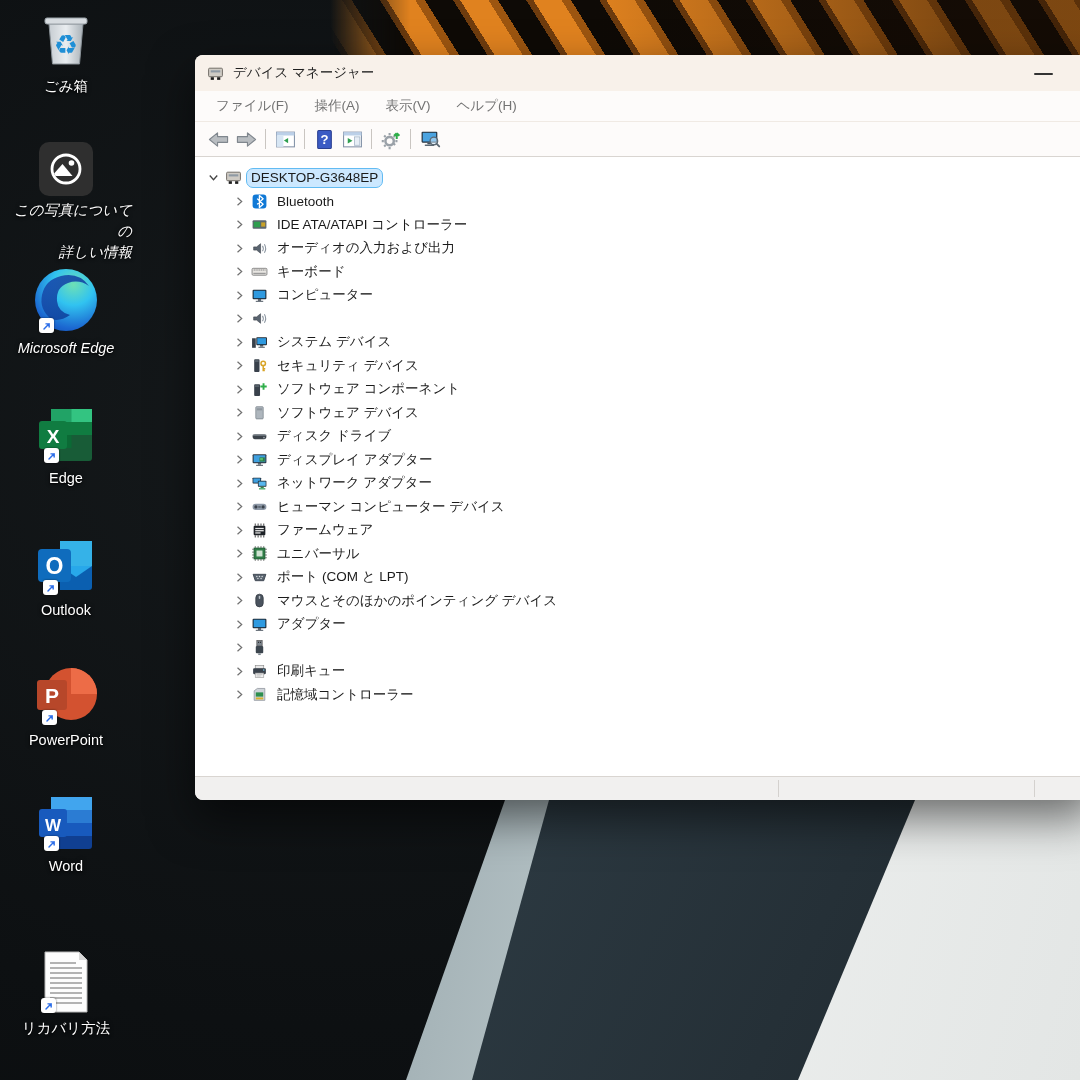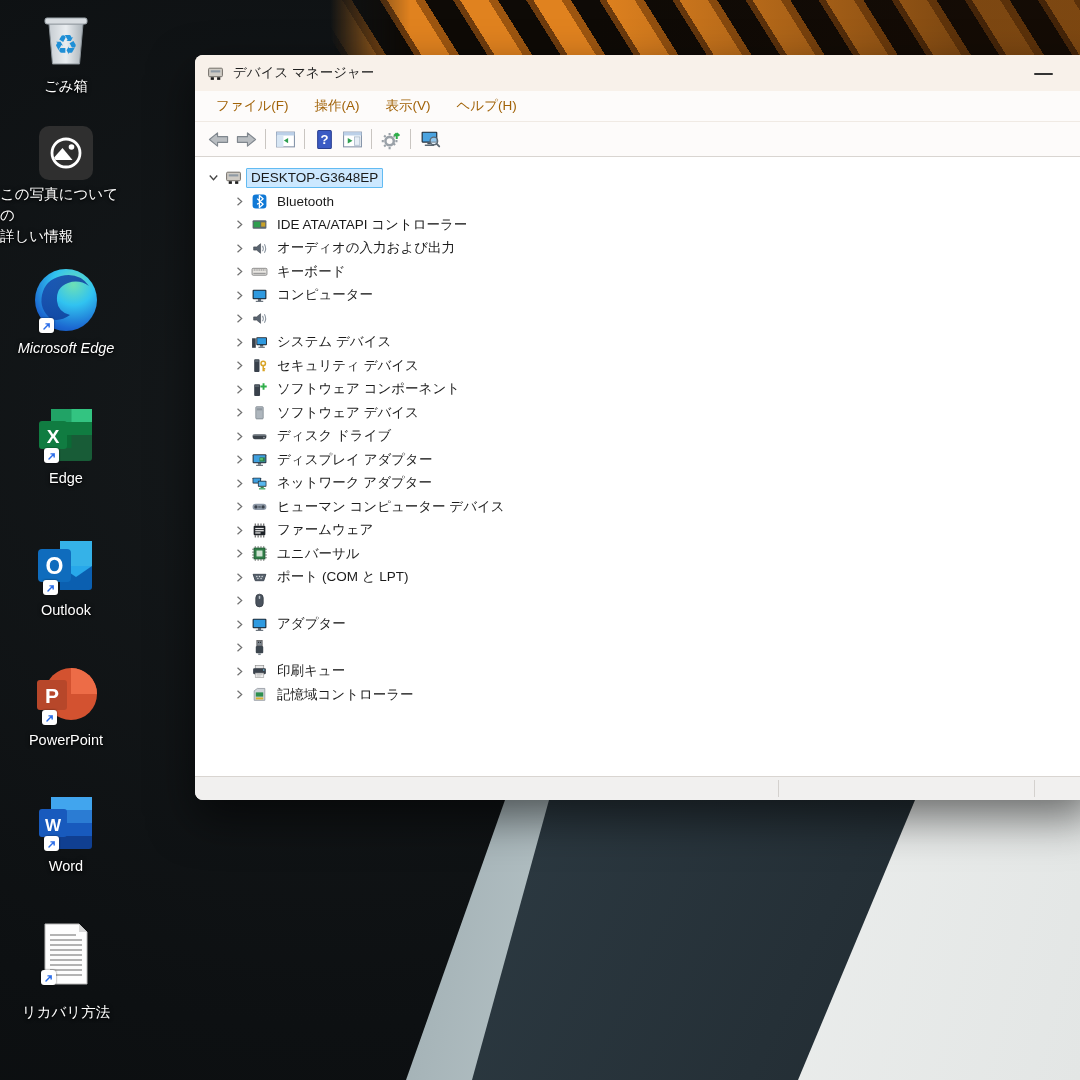--- a/index.html
+++ b/index.html
@@ -21,50 +21,50 @@
     background:linear-gradient(100deg,#75868d,#b7c4c7 55%,#62737a)}
   .wall{position:absolute;inset:0;clip-path:polygon(915px 0,1080px 0,1080px 280px,798px 280px);
     background:linear-gradient(105deg,#d3d7d7,#eef0ef 55%,#e3e6e5)}
 
   
   .dicon{position:absolute;left:0;width:132px;display:flex;flex-direction:column;align-items:center;cursor:default}
   .glyph{position:relative;display:flex;align-items:center;justify-content:center}
   .badge{position:absolute;left:7px;bottom:1px;width:15px;height:15px;background:#fff;border-radius:3px;
          box-shadow:0 0 2px rgba(0,0,0,.65);display:flex;align-items:center;justify-content:center}
   .badge svg{width:12px;height:12px}
-  .dlabel{margin-top:4px;font-size:14.5px;color:#fff;text-align:left;line-height:1.45;
+  .dlabel{margin-top:4px;font-size:14.5px;color:#fff;text-align:right;line-height:1.45;
           text-shadow:0 1px 2px rgba(0,0,0,.95),0 0 4px rgba(0,0,0,.6)}
 
   
   .window{position:absolute;left:195px;top:55px;width:900px;height:745px;border-radius:8px;
           background:#fff;box-shadow:0 18px 45px rgba(0,0,0,.55);overflow:hidden}
   .titlebar{height:36px;background:#f8f1ea;display:flex;align-items:center;padding:0 12px;position:relative}
   .title-icon{display:flex}
   .title-icon svg{width:17px;height:17px}
   .title-text{font-size:13.5px;color:#1f1f1f;margin-left:9px}
   .min-btn{position:absolute;left:832px;top:8px;width:34px;height:22px;border:0;background:transparent;cursor:pointer}
   .min-btn i{position:absolute;left:7px;top:10px;width:19px;height:2.4px;background:#333;border-radius:1px}
 
   .menubar{height:30px;background:#fdfbfa;display:flex;align-items:center;padding-left:8px;border-bottom:1px solid #f0eae4}
-  .menu-item{font-size:13.5px;color:#a16207;padding:4px 13px;cursor:default}
+  .menu-item{font-size:13.5px;color:#737373;padding:4px 13px;cursor:default}
 
   .toolbar{height:34px;display:flex;align-items:center;padding-left:9px;background:#fdfbfa;border-bottom:1px solid #d9d5d1}
   .tbtn{width:28px;height:28px;display:flex;align-items:center;justify-content:center;background:none;border:0;padding:0;cursor:pointer}
   .tbtn svg{width:21px;height:21px}
   .tsep{width:1px;height:20px;background:#c9c5c1;margin:0 5px}
 
   .treeview{height:622px;background:#fff;padding-top:9px;font-size:13.5px;color:#1b1b1b;overflow:hidden}
   .trow{height:23.5px;display:flex;align-items:center;padding-left:35px;cursor:default;white-space:nowrap}
   .trow.root{padding-left:9px}
   .chev{width:18px;display:flex;justify-content:center;flex:0 0 18px}
   .chev svg{width:11px;height:11px}
   .ticon{width:18px;height:18px;margin:0 4px 0 2px;display:flex;align-items:center;justify-content:center;flex:0 0 18px}
   .ticon svg{width:17px;height:17px}
   .tlabel{padding:1.5px 4px;border:1px solid transparent}
-  .tlabel.sel{background:#cce8ff;border:1px solid #62bbf2;border-radius:1px}
+  .tlabel.sel{background:#cce8ff;border:1px solid #62bbf2;border-radius:7px}
 
   .statusbar{position:absolute;left:0;bottom:0;width:100%;height:23px;background:#f1f0ef;border-top:1px solid #d9d5d1}
   .sb-div{position:absolute;top:3px;bottom:3px;width:1px;background:#d4d1ce}
 </style>
 </head>
 <body>
 
 <div class="bg-stripes"></div>
 <div class="bg-bottom">
   <div class="sail"></div>
@@ -83,21 +83,21 @@
               <stop offset="1" stop-color="#aab2b8"></stop>
             </linearGradient>
           </defs>
           <path d="M15 16h34l-3.5 40h-27z" fill="url(#rbg)" stroke="#8a9298"></path>
           <rect x="11" y="10" width="42" height="6" rx="2" fill="#d7dce0" stroke="#9aa2a8"></rect>
           <text x="32" y="46" text-anchor="middle" font-size="27" fill="#1f8fd6" font-family="DejaVu Sans,sans-serif">♻</text>
         </svg>
       </div>
       <div class="dlabel">ごみ箱</div>
     </div>
-    <div class="dicon" style="top: 126px;">
+    <div class="dicon" style="top: 142px; font-style: italic;">
       <div class="glyph" style="width: 54px; height: 54px;">
         <svg viewBox="0 0 54 54" width="54" height="54">
           <defs>
             <clipPath id="pcl">
               <circle cx="27" cy="27" r="12.6"></circle>
             </clipPath>
           </defs>
           <rect width="54" height="54" rx="10" fill="#2f2f2f"></rect>
           <circle cx="27" cy="27" r="14" fill="none" stroke="#fff" stroke-width="2.8"></circle>
           <circle cx="32.5" cy="21" r="2.8" fill="#fff"></circle>
@@ -195,21 +195,21 @@
           <text x="16" y="36.5" text-anchor="middle" font-size="17" font-weight="bold" fill="#fff" font-family="Liberation Sans,sans-serif">W</text>
         </svg>
         <span class="badge">
           <svg viewBox="0 0 14 14">
             <path d="M3.5 10.5L9.5 4.5M9.5 4.5H5.8M9.5 4.5v3.7" stroke="#2b6de8" stroke-width="1.7" fill="none" stroke-linecap="round" stroke-linejoin="round"></path>
           </svg>
         </span>
       </div>
       <div class="dlabel">Word</div>
     </div>
-    <div class="dicon" style="top: 922px; gap: 12px;">
+    <div class="dicon" style="top: 950px;">
       <div class="glyph" style="width: 64px; height: 64px;">
         <svg viewBox="0 0 54 64" width="64" height="64">
           <path d="M6 2h34l8 8v52H6z" fill="#fdfdfd" stroke="#b8b8b8"></path>
           <path d="M40 2l8 8h-8z" fill="#d8d8d8"></path>
           <g stroke="#9a9a9a" stroke-width="1.6">
             <path d="M11 13h26M11 18h32M11 23h32M11 28h32M11 33h32M11 38h32M11 43h32M11 48h32M11 53h32"></path>
           </g>
         </svg>
         <span class="badge">
           <svg viewBox="0 0 14 14">
@@ -615,20 +615,21 @@
           <svg viewBox="0 0 10 10">
             <path d="M3.2 1.6L7 5 3.2 8.4" fill="none" stroke="#707070" stroke-width="1.1"></path>
           </svg>
         </span>
         <span class="ticon">
           <svg viewBox="0 0 16 16">
             <rect x="4.5" y="2" width="7" height="12" rx="3.5" fill="#4a535e" stroke="#333a42" stroke-width=".7"></rect>
             <rect x="7.3" y="3.5" width="1.4" height="3" rx=".7" fill="#b9c0c7"></rect>
           </svg>
         </span>
+        <span class="tlabel">マウスとそのほかのポインティング デバイス</span>
       </div>
       <div class="trow">
         <span class="chev">
           <svg viewBox="0 0 10 10">
             <path d="M3.2 1.6L7 5 3.2 8.4" fill="none" stroke="#707070" stroke-width="1.1"></path>
           </svg>
         </span>
         <span class="ticon">
           <svg viewBox="0 0 16 16">
             <rect x="1.5" y="2.5" width="13" height="9" rx="1" fill="#1e2833"></rect>

